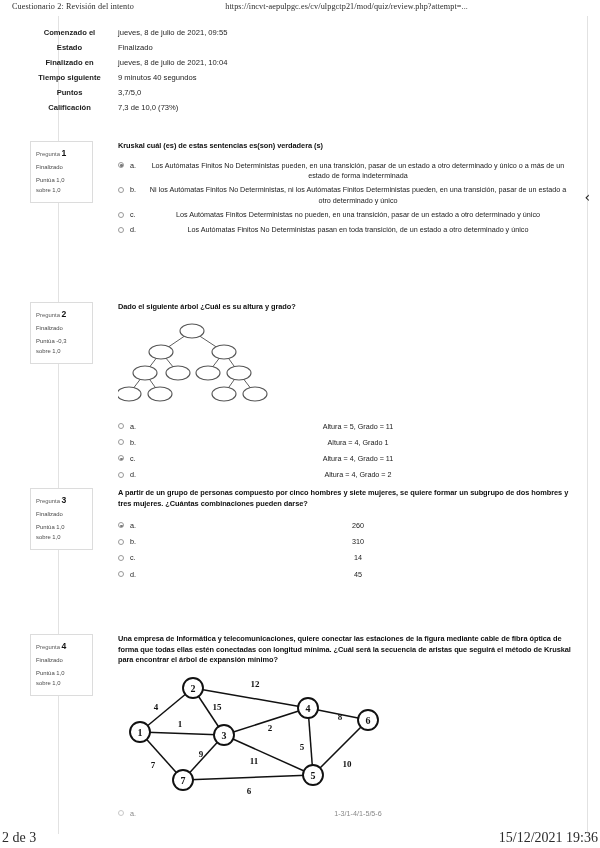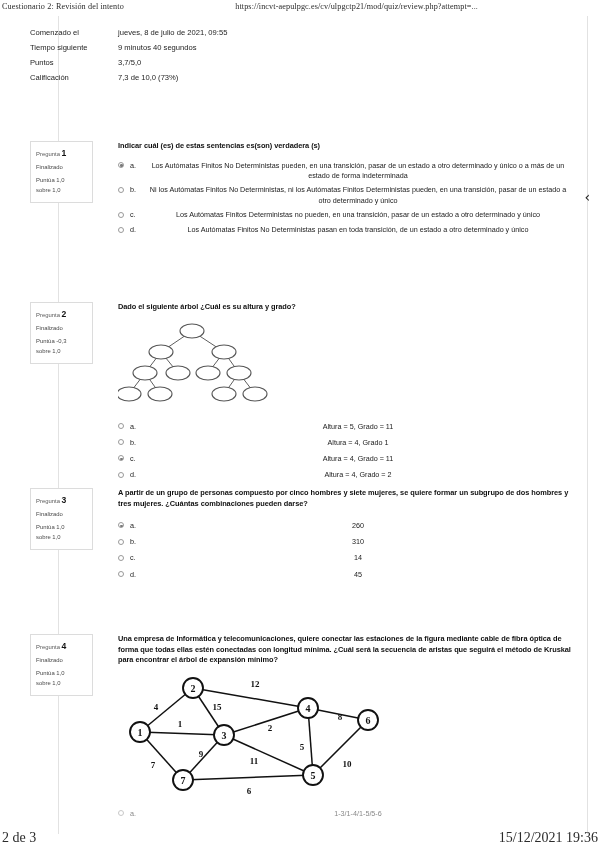--- a/index.html
+++ b/index.html
@@ -12,21 +12,21 @@
     position:relative;
     overflow:hidden;
   }
 
   
   .print-header {
     position:absolute; top:2px; left:0; width:480px;
     display:flex; justify-content:space-between;
     font-family:"Liberation Serif", serif;
     font-size:8.2px; color:#2b2b2b; letter-spacing:.1px;
-    padding:0 2px;
+    padding:0 12px;
   }
   .print-footer {
     position:absolute; bottom:2px; left:0; width:600px;
     display:flex; justify-content:space-between;
     font-family:"Liberation Serif", serif;
     font-size:14px; color:#2b2b2b;
     padding:0 2px;
   }
 
   
@@ -38,22 +38,22 @@
   }
 
   
   .summary {
     position:absolute; left:30px; top:28px; width:400px;
     font-family:"Liberation Sans", sans-serif;
     font-size:7.6px; color:#222;
   }
   .summary .row { display:flex; margin-bottom:5.5px; line-height:1.25; }
   .summary .lbl {
-    width:88px; text-align:left; padding-right:9px;
-    font-weight:400; color:#1d1d1d;
+    width:88px; text-align:center; padding-right:9px;
+    font-weight:700; color:#1d1d1d;
   }
   .summary .val { flex:1; color:#1d1d1d; }
 
   
   .qblock { position:absolute; left:30px; width:545px; }
   .qinfo {
     position:absolute; left:0; top:0; width:63px;
     border:1px solid #dcdcdc; background:#fff;
     padding:5px 5px 7px 5px;
     font-family:"Liberation Sans", sans-serif;
@@ -116,20 +116,28 @@
 </div>
 
 <div class="page-frame"></div>
 
 <div class="summary">
   <div class="row">
     <div class="lbl">Comenzado el</div>
     <div class="val">jueves, 8 de julio de 2021, 09:55</div>
   </div>
   <div class="row">
+    <div class="lbl">Estado</div>
+    <div class="val">Finalizado</div>
+  </div>
+  <div class="row">
+    <div class="lbl">Finalizado en</div>
+    <div class="val">jueves, 8 de julio de 2021, 10:04</div>
+  </div>
+  <div class="row">
     <div class="lbl">Tiempo siguiente</div>
     <div class="val">9 minutos 40 segundos</div>
   </div>
   <div class="row">
     <div class="lbl">Puntos</div>
     <div class="val">3,7/5,0</div>
   </div>
   <div class="row">
     <div class="lbl">Calificación</div>
     <div class="val">7,3 de 10,0 (73%)</div>
@@ -142,21 +150,21 @@
       <span>Pregunta</span>
       <b>1</b>
     </div>
     <div class="qstate">Finalizado</div>
     <div class="qpts">
       <div>Puntúa 1,0</div>
       <div>sobre 1,0</div>
     </div>
   </div>
   <div class="qbody">
-    <div class="qtext">Indicar cuál (es) de estas sentencias es(son) verdadera (s)</div>
+    <div class="qtext">Kruskal cuál (es) de estas sentencias es(son) verdadera (s)</div>
     <div class="opts">
       <div class="opt">
         <span class="radio sel"></span>
         <span class="optletter">a.</span>
         <span class="opttext">Los Autómatas Finitos No Deterministas pueden, en una transición, pasar de un estado a otro determinado y único o a más de un estado de forma indeterminada</span>
       </div>
       <div class="opt">
         <span class="radio"></span>
         <span class="optletter">b.</span>
         <span class="opttext">Ni los Autómatas Finitos No Deterministas, ni los Autómatas Finitos Deterministas pueden, en una transición, pasar de un estado a otro determinado y único</span>

